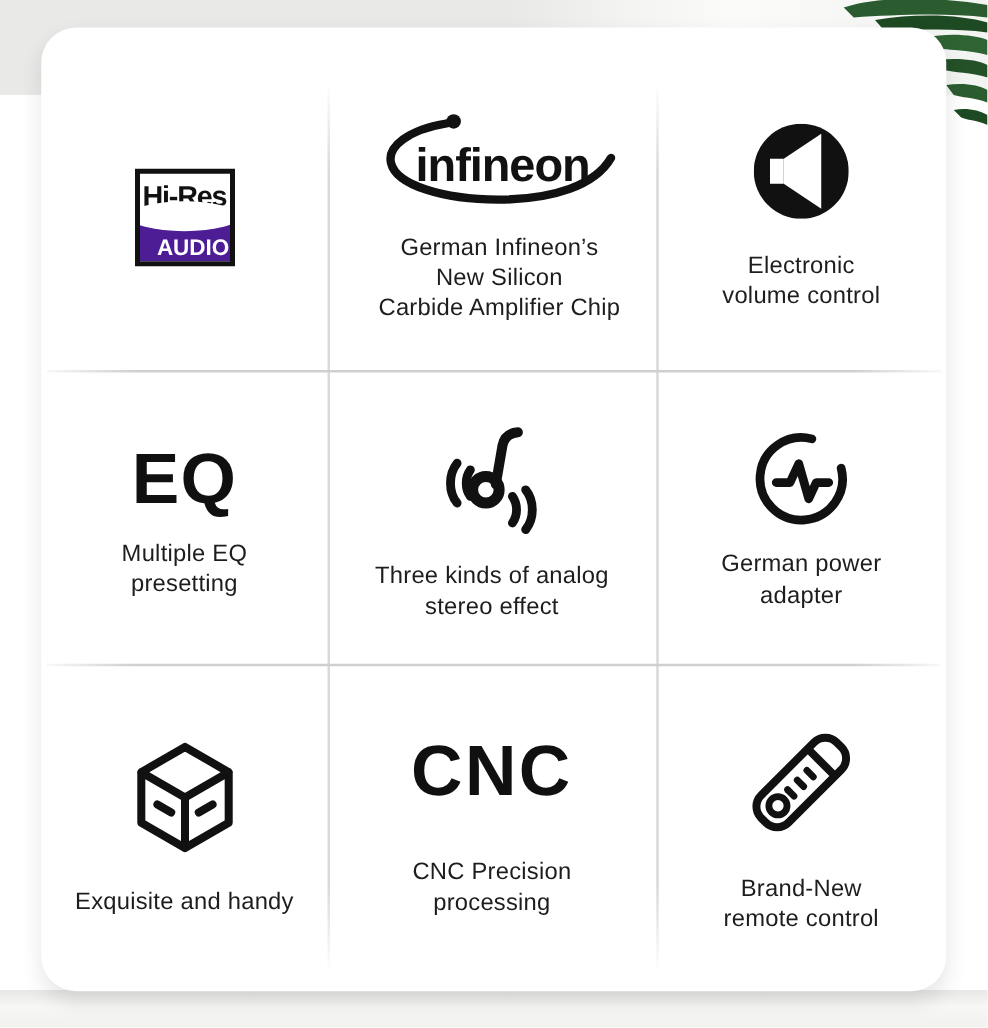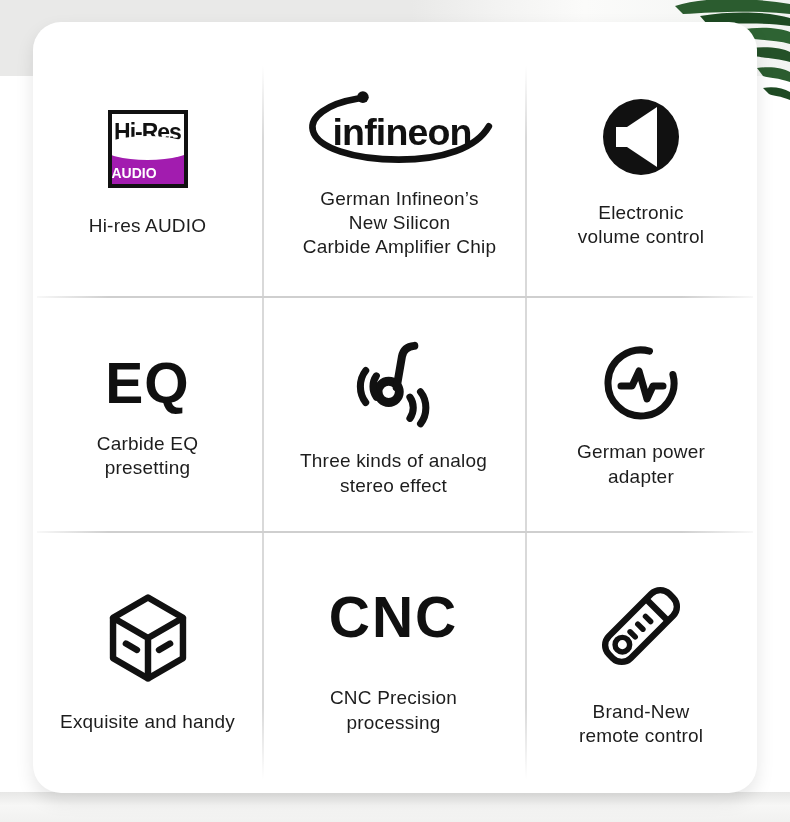--- a/index.html
+++ b/index.html
@@ -41,22 +41,22 @@
 
   .feature-label{
     font-size:19px;line-height:1.27;color:#1d1d1d;text-align:center;
     white-space:pre-line;letter-spacing:.2px;
   }
   .big-text{font-size:57px;font-weight:bold;color:#101010;letter-spacing:1px;line-height:1;}
 
   
   .hires-logo{width:72px;height:70px;border:4px solid #111;background:#fff;position:relative;overflow:hidden;}
   .hires-top{font-weight:bold;font-size:23px;color:#111;text-align:center;margin-top:5px;letter-spacing:-1px;}
-  .hires-bottom{position:absolute;left:0;bottom:0;width:100%;height:31px;background:#a21caf;
-    color:#fff;font-weight:bold;font-size:14px;text-align:left;line-height:40px;letter-spacing:0;}
+  .hires-bottom{position:absolute;left:0;bottom:0;width:100%;height:31px;background:#4c1d95;
+    color:#fff;font-weight:bold;font-size:18px;text-align:right;line-height:40px;letter-spacing:0;}
   .hires-bottom::before{content:"";position:absolute;left:-12%;top:-17px;width:124%;height:24px;
     background:#fff;border-radius:50%;}
   .icon-svg{display:block;}
 </style>
 </head>
 <body>
 
 <div class="top-band"></div>
 <div class="bottom-band"></div>
 
@@ -75,21 +75,20 @@
   <div class="divider-h h1"></div>
   <div class="divider-h h2"></div>
 
   <div class="grid">
 
     <div class="cell row1">
       <div class="hires-logo">
         <div class="hires-top">Hi-Res</div>
         <div class="hires-bottom">AUDIO</div>
       </div>
-      <div class="feature-label">Hi-res AUDIO</div>
     </div>
 
     <div class="cell row1" style="gap:20px;margin-left:12px;">
       <svg class="icon-svg" width="196" height="78" viewBox="0 0 235 92">
         <path d="M66,11 C30,17 9,33 13,49 C18,70 63,84 116,84 C169,84 209,70 224,44" fill="none" stroke="#111" stroke-width="8" stroke-linecap="round"></path>
         <circle cx="73" cy="9" r="7" fill="#111"></circle>
         <text x="120" y="66" text-anchor="middle" font-family="Liberation Sans, sans-serif" font-size="45" font-weight="bold" fill="#111" letter-spacing="-1">infineon</text>
       </svg>
       <div class="feature-label">German Infineon’s
 New Silicon
@@ -101,21 +100,21 @@
         <circle cx="38" cy="38" r="38" fill="#111"></circle>
         <rect x="13" y="28" width="11" height="20" fill="#fff"></rect>
         <polygon points="24,28 54,8 54,68 24,48" fill="#fff"></polygon>
       </svg>
       <div class="feature-label">Electronic
 volume control</div>
     </div>
 
     <div class="cell row2">
       <div class="big-text">EQ</div>
-      <div class="feature-label">Carbide EQ
+      <div class="feature-label">Multiple EQ
 presetting</div>
     </div>
 
     <div class="cell row2">
       <svg class="icon-svg" width="104" height="92" viewBox="0 0 112 104">
         <circle cx="50" cy="62" r="12" fill="none" stroke="#111" stroke-width="10"></circle>
         <path d="M59,57 L65,22 Q67,11 79,10" fill="none" stroke="#111" stroke-width="9" stroke-linecap="round"></path>
         <path d="M24,38 C16,48 16,64 24,74" fill="none" stroke="#111" stroke-width="8" stroke-linecap="round"></path>
         <path d="M36,44 C31,51 31,61 36,68" fill="none" stroke="#111" stroke-width="8" stroke-linecap="round"></path>
         <path d="M74,68 C79,75 79,85 74,92" fill="none" stroke="#111" stroke-width="8" stroke-linecap="round"></path>

